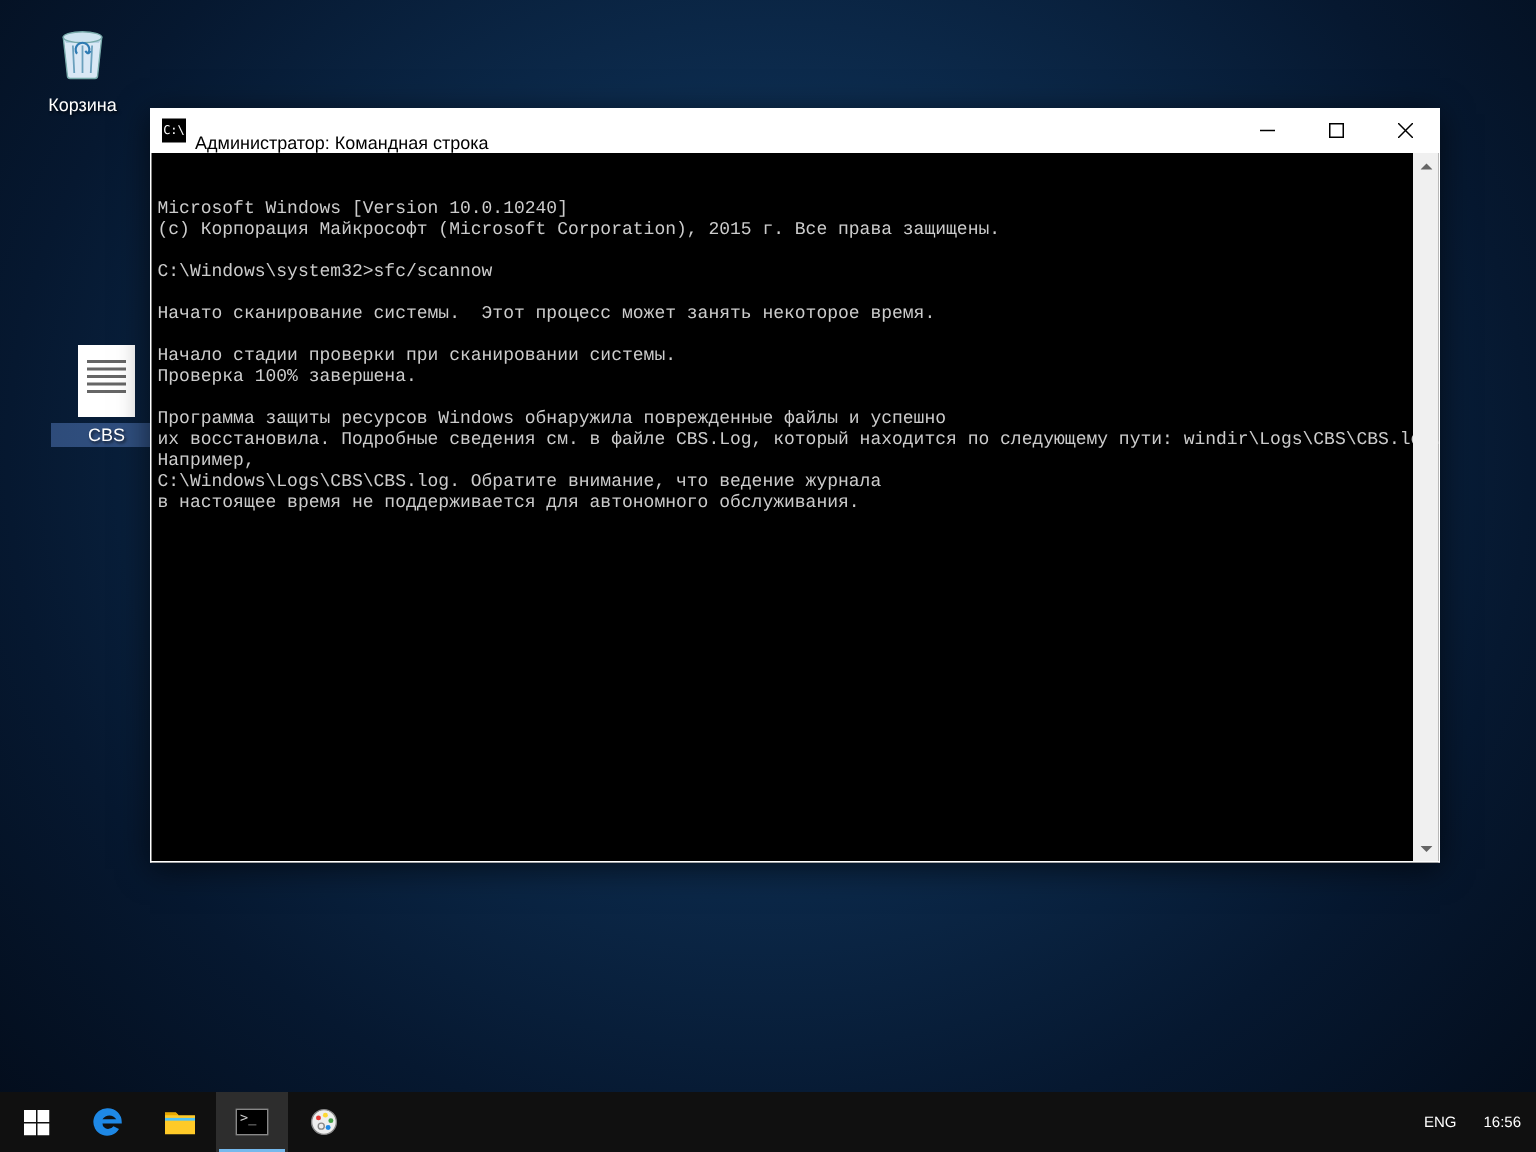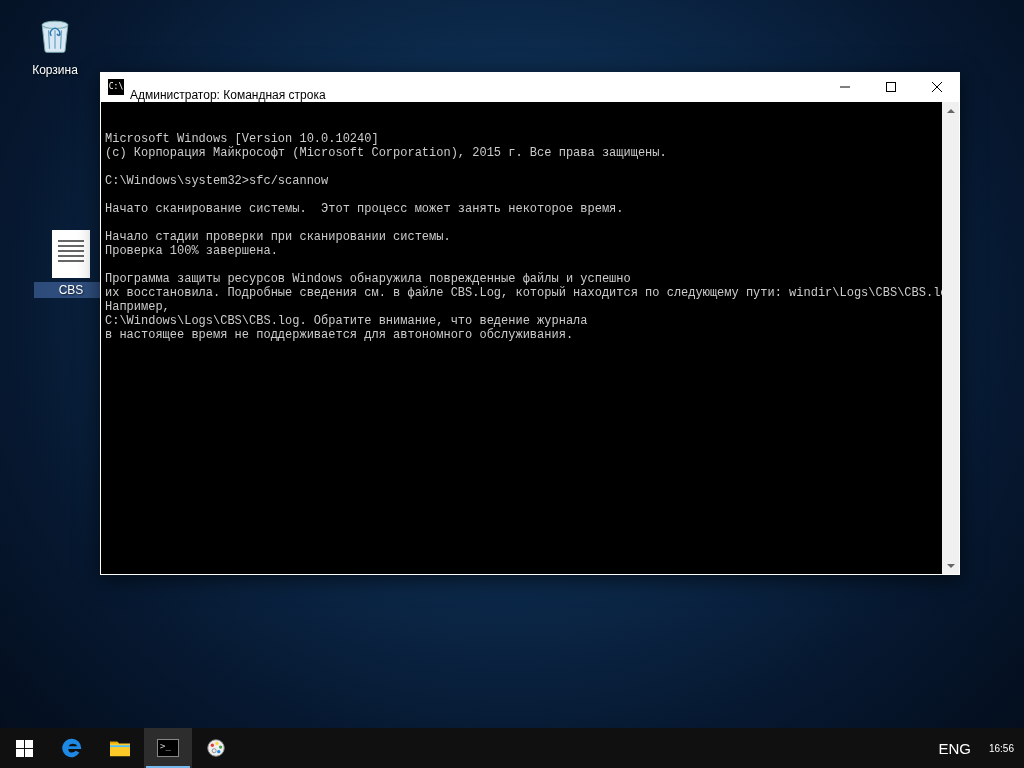--- a/index.html
+++ b/index.html
@@ -96,21 +96,21 @@
   .taskbar .tb-btn.active::after {
     content:""; position:absolute; left:2px; right:2px; bottom:0; height:2px; background:#76b9ed;
   }
   .taskbar .spacer { flex:1; }
   .taskbar .tray {
     display:flex; align-items:center; height:40px; color:#fff; font-size:12px;
   }
   .taskbar .tray .tray-item {
     height:40px; padding:0 6px; display:flex; align-items:center; justify-content:center; cursor:pointer;
   }
-  .taskbar .tray .lang { font-size:15px; padding:0 8px; }
+  .taskbar .tray .lang { font-size:10px; padding:0 8px; }
   .taskbar .tray .clock { font-size:10px; padding:0 10px; }
 
   .start-icon svg{width:17px;height:17px;}
   .edge-icon svg{width:22px;height:22px;}
   .explorer-icon svg{width:22px;height:20px;}
   .cmd-task-icon {
     width:22px;height:18px;background:#000;border:1px solid #888;
     display:flex;align-items:flex-start;justify-content:flex-start;padding:2px;
   }
   .cmd-task-icon span{color:#ccc;font-size:9px;line-height:1;font-family:Consolas,monospace;}

